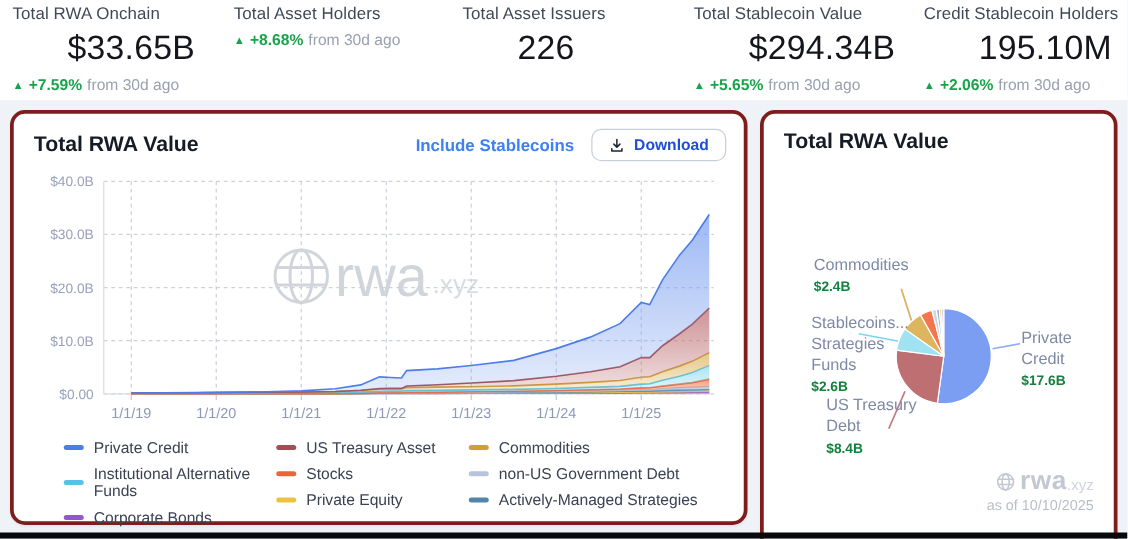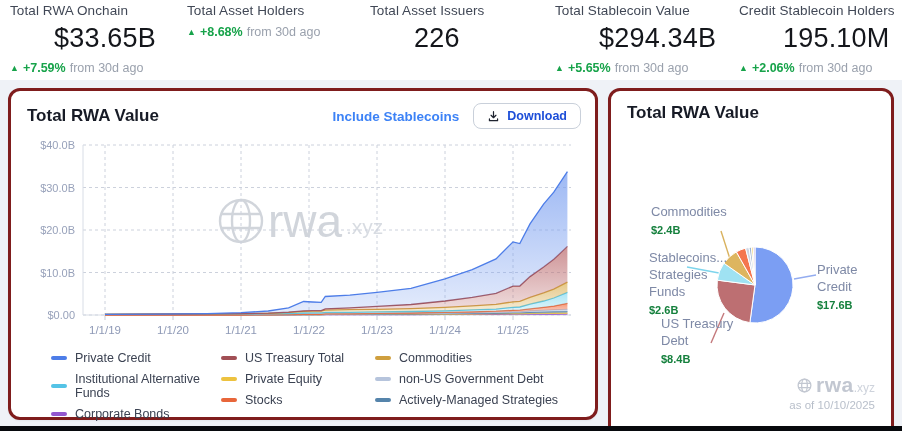--- a/index.html
+++ b/index.html
@@ -232,29 +232,29 @@
           <span>Institutional Alternative Funds</span>
         </div>
         <div class="litem">
           <span class="sw" style="background: rgb(146, 87, 207);"></span>
           <span>Corporate Bonds</span>
         </div>
       </div>
       <div class="lcol lcol-2">
         <div class="litem">
           <span class="sw" style="background: rgb(161, 79, 85);"></span>
-          <span>US Treasury Total</span>
+          <span>US Treasury Asset</span>
+        </div>
+        <div class="litem">
+          <span class="sw" style="background: rgb(232, 102, 58);"></span>
+          <span>Stocks</span>
         </div>
         <div class="litem">
           <span class="sw" style="background: rgb(237, 194, 63);"></span>
           <span>Private Equity</span>
-        </div>
-        <div class="litem">
-          <span class="sw" style="background: rgb(232, 102, 58);"></span>
-          <span>Stocks</span>
         </div>
       </div>
       <div class="lcol">
         <div class="litem">
           <span class="sw" style="background: rgb(207, 159, 62);"></span>
           <span>Commodities</span>
         </div>
         <div class="litem">
           <span class="sw" style="background: rgb(182, 196, 220);"></span>
           <span>non-US Government Debt</span>

